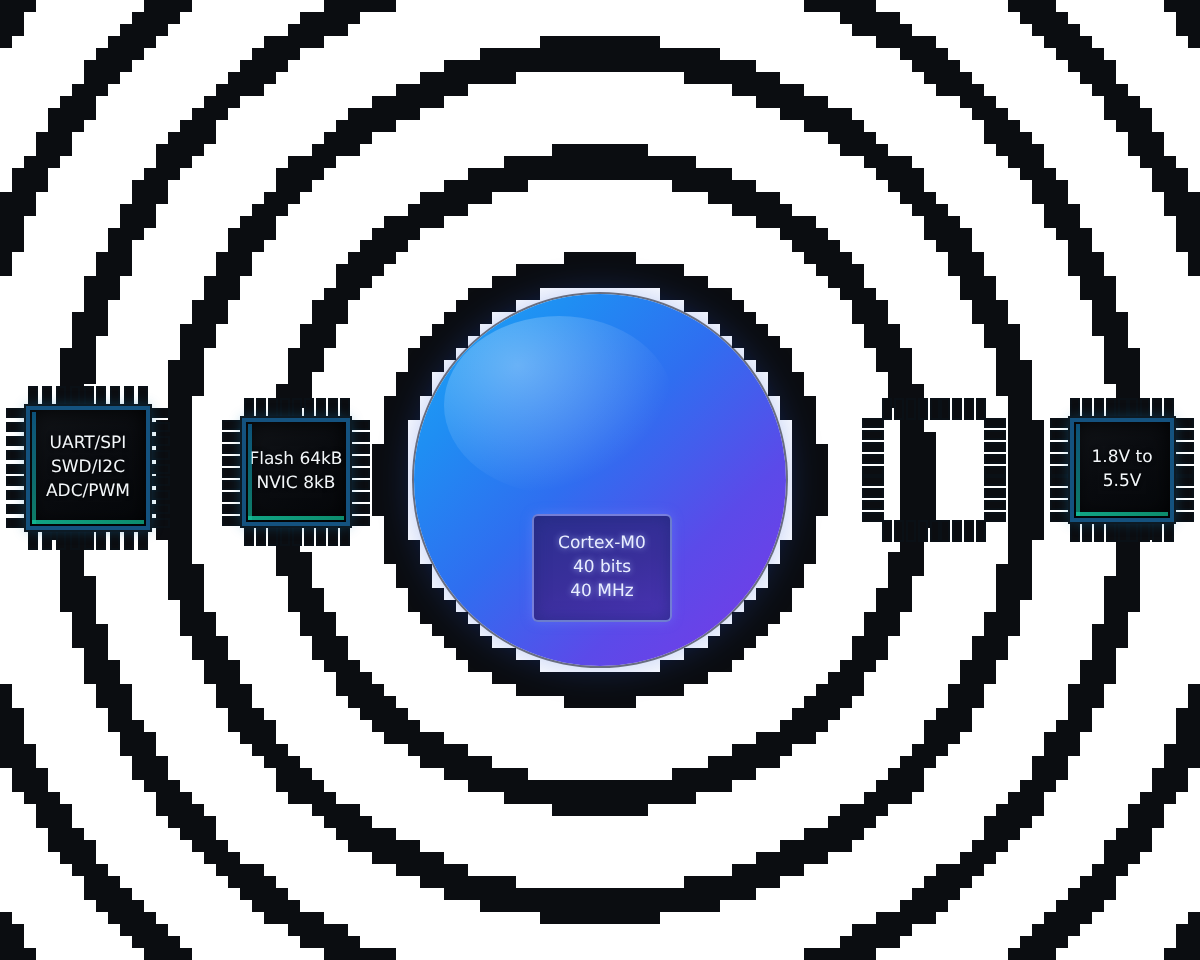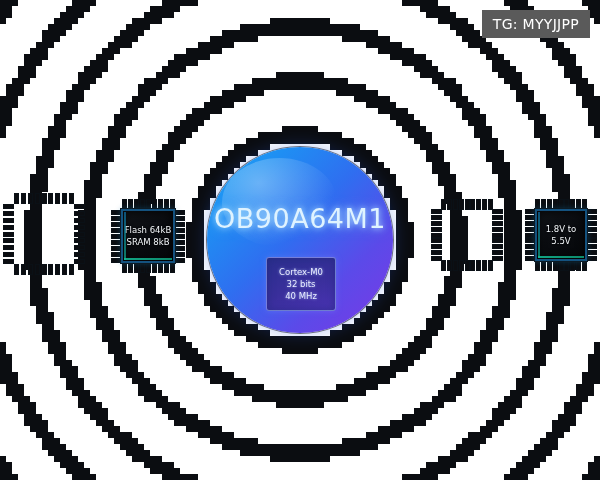--- a/index.html
+++ b/index.html
@@ -2218,24 +2218,23 @@
           <rect x="582" y="474" width="6" height="6"></rect>
           <rect x="588" y="474" width="6" height="6"></rect>
           <rect x="594" y="474" width="6" height="6"></rect>
         </g>
       </svg>
     </div>
 
   <div id="sphere-wrap">
     <div class="sphere"></div>
     <div class="sphere-gloss"></div>
-    <div class="mcu-name">OB90A64M1</div>
     <div class="core">
       <span>Cortex-M0</span>
-      <span>32 bits</span>
+      <span>40 bits</span>
       <span>40 MHz</span>
     </div>
   </div>
 
   <div class="chip" id="chip-0" style="left: 2px; top: 192px; width: 84px; height: 84px;">
     <div class="pins">
         <div class="pin h" style="left: 12.9444px; top: 2px;"></div>
         <div class="pin h" style="left: 12.9444px; bottom: 2px;"></div>
         <div class="pin v" style="top: 12.9444px; left: 2px;"></div>
         <div class="pin v" style="top: 12.9444px; right: 2px;"></div>
@@ -2265,20 +2264,25 @@
         <div class="pin v" style="top: 54.2778px; right: 2px;"></div>
         <div class="pin h" style="left: 61.1667px; top: 2px;"></div>
         <div class="pin h" style="left: 61.1667px; bottom: 2px;"></div>
         <div class="pin v" style="top: 61.1667px; left: 2px;"></div>
         <div class="pin v" style="top: 61.1667px; right: 2px;"></div>
         <div class="pin h" style="left: 68.0556px; top: 2px;"></div>
         <div class="pin h" style="left: 68.0556px; bottom: 2px;"></div>
         <div class="pin v" style="top: 68.0556px; left: 2px;"></div>
         <div class="pin v" style="top: 68.0556px; right: 2px;"></div>
       </div>
+    <div class="chip-body">
+      <span>UART/SPI</span>
+      <span>SWD/I2C</span>
+      <span>ADC/PWM</span>
+    </div>
   </div>
 
   <div class="chip" id="chip-1" style="left: 110px; top: 198px; width: 76px; height: 76px;">
     <div class="pins">
         <div class="pin h" style="left: 12.5px; top: 2px;"></div>
         <div class="pin h" style="left: 12.5px; bottom: 2px;"></div>
         <div class="pin v" style="top: 12.5px; left: 2px;"></div>
         <div class="pin v" style="top: 12.5px; right: 2px;"></div>
         <div class="pin h" style="left: 18.5px; top: 2px;"></div>
         <div class="pin h" style="left: 18.5px; bottom: 2px;"></div>
@@ -2308,21 +2312,21 @@
         <div class="pin h" style="left: 54.5px; bottom: 2px;"></div>
         <div class="pin v" style="top: 54.5px; left: 2px;"></div>
         <div class="pin v" style="top: 54.5px; right: 2px;"></div>
         <div class="pin h" style="left: 60.5px; top: 2px;"></div>
         <div class="pin h" style="left: 60.5px; bottom: 2px;"></div>
         <div class="pin v" style="top: 60.5px; left: 2px;"></div>
         <div class="pin v" style="top: 60.5px; right: 2px;"></div>
       </div>
     <div class="chip-body">
       <span>Flash 64kB</span>
-      <span>SRAM 8kB</span>
+      <span>NVIC 8kB</span>
     </div>
   </div>
 
   <div class="chip" id="chip-2" style="left: 430px; top: 198px; width: 74px; height: 74px;">
     <div class="pins">
         <div class="pin h" style="left: 12.3889px; top: 2px;"></div>
         <div class="pin h" style="left: 12.3889px; bottom: 2px;"></div>
         <div class="pin v" style="top: 12.3889px; left: 2px;"></div>
         <div class="pin v" style="top: 12.3889px; right: 2px;"></div>
         <div class="pin h" style="left: 18.1667px; top: 2px;"></div>
@@ -2398,15 +2402,14 @@
         <div class="pin h" style="left: 58.6111px; bottom: 2px;"></div>
         <div class="pin v" style="top: 58.6111px; left: 2px;"></div>
         <div class="pin v" style="top: 58.6111px; right: 2px;"></div>
       </div>
     <div class="chip-body">
       <span>1.8V to</span>
       <span>5.5V</span>
     </div>
   </div>
 
-  <div class="tag-badge">TG: MYYJJPP</div>
 
 </div>
 
 </body></html>

